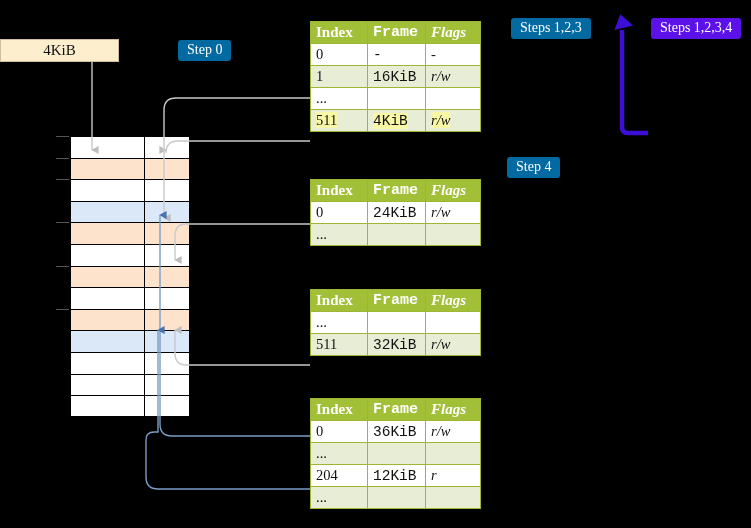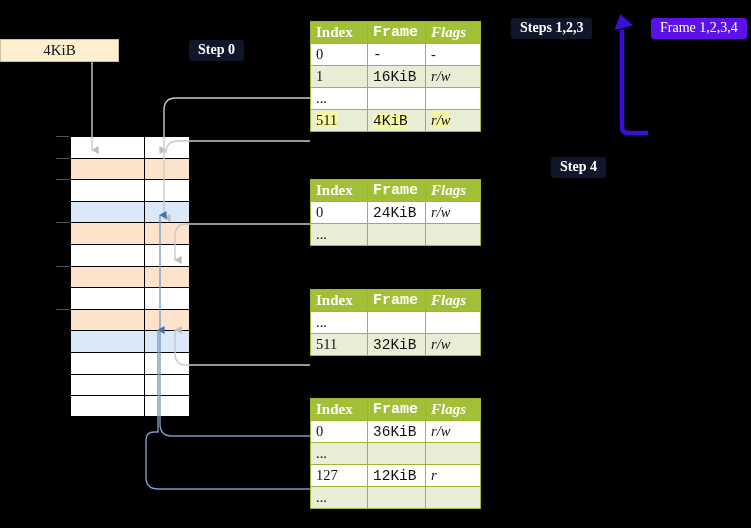--- a/index.html
+++ b/index.html
@@ -10,24 +10,24 @@
   
   .vpage{position:absolute;left:0;top:39px;width:119px;height:23px;
          background:#fdeecd;border:1px solid #cfc09a;box-sizing:border-box;
          display:flex;align-items:center;justify-content:center;
          font-size:15px;color:#111;}
 
   
   .badge{position:absolute;display:flex;align-items:center;justify-content:center;
          color:#fff;font-size:14px;border-radius:3px;white-space:nowrap;
          padding:2px 9px 3px;box-sizing:border-box;}
-  .badge.red{background:#0f172a;font-weight:bold;}
+  .badge.red{background:#0369a1;}
   .badge.blue{background:#5b11e8;}
-  #step0{left:189px;top:40px;}
-  #step4{left:551px;top:157px;align-items:center;}
+  #step0{left:178px;top:40px;}
+  #step4{left:507px;top:157px;align-items:center;}
   #steps123{left:511px;top:18px;}
   #steps1234{left:651px;top:18px;}
 
   
   .memcol{position:absolute;left:70px;top:136px;width:120px;height:281px;}
   .memrow{position:absolute;left:0;width:120px;height:21.6px;
           border-top:1.6px solid #000;border-left:1.6px solid #000;
           border-right:1.6px solid #000;box-sizing:border-box;background:#fff;}
   .memrow.peach{background:#fde3cc;}
   .memrow.blue{background:#dbe8f7;}
@@ -66,21 +66,21 @@
   <div class="badge red" id="step0">
       <span>Step 0</span>
     </div>
   <div class="badge red" id="step4">
       <span>Step 4</span>
     </div>
   <div class="badge red" id="steps123">
       <span>Steps 1,2,3</span>
     </div>
   <div class="badge blue" id="steps1234">
-      <span>Frame 1,2,3,4</span>
+      <span>Steps 1,2,3,4</span>
     </div>
 
   <div class="memcol" id="memcol">
       <div class="memrow" style="top: 0px;"></div>
       <div class="memrow peach" style="top: 21.6px;"></div>
       <div class="memrow" style="top: 43.2px;"></div>
       <div class="memrow blue" style="top: 64.8px;"></div>
       <div class="memrow peach" style="top: 86.4px;"></div>
       <div class="memrow" style="top: 108px;"></div>
       <div class="memrow peach" style="top: 129.6px;"></div>
@@ -185,21 +185,21 @@
           <td class="c-idx"><span>0</span></td>
           <td class="c-frm"><span>36KiB</span></td>
           <td class="c-flg"><span>r/w</span></td>
         </tr>
         <tr class="alt">
           <td class="c-idx"><span>...</span></td>
           <td class="c-frm"><span></span></td>
           <td class="c-flg"><span></span></td>
         </tr>
         <tr>
-          <td class="c-idx"><span>127</span></td>
+          <td class="c-idx"><span>204</span></td>
           <td class="c-frm"><span>12KiB</span></td>
           <td class="c-flg"><span>r</span></td>
         </tr>
         <tr class="alt">
           <td class="c-idx"><span>...</span></td>
           <td class="c-frm"><span></span></td>
           <td class="c-flg"><span></span></td>
         </tr>
       </tbody>
     </table>

